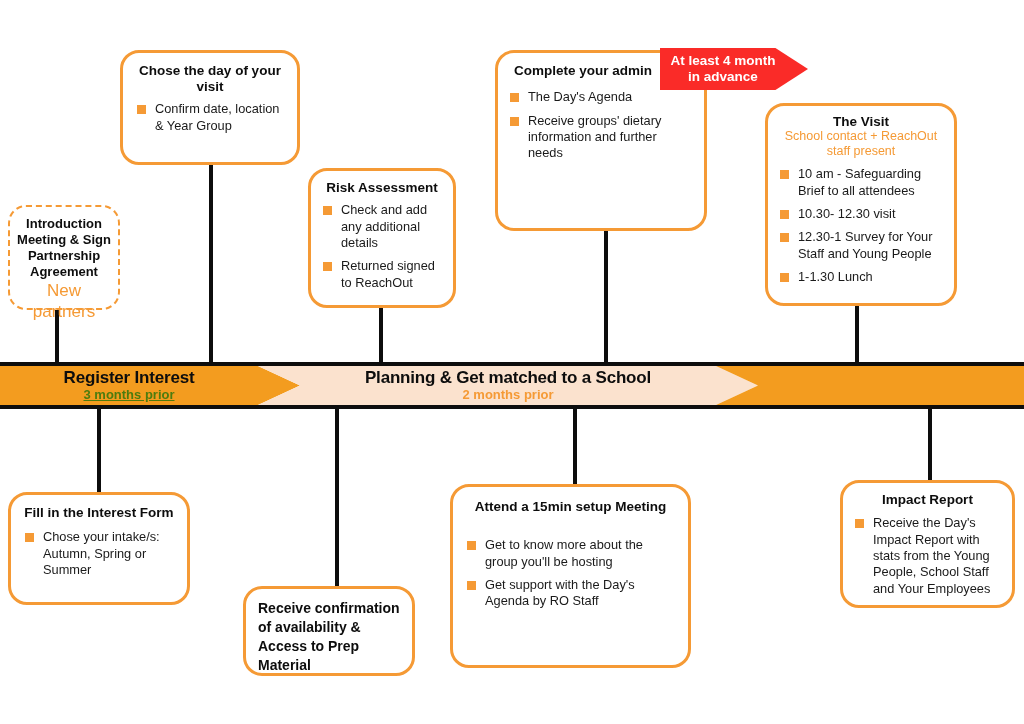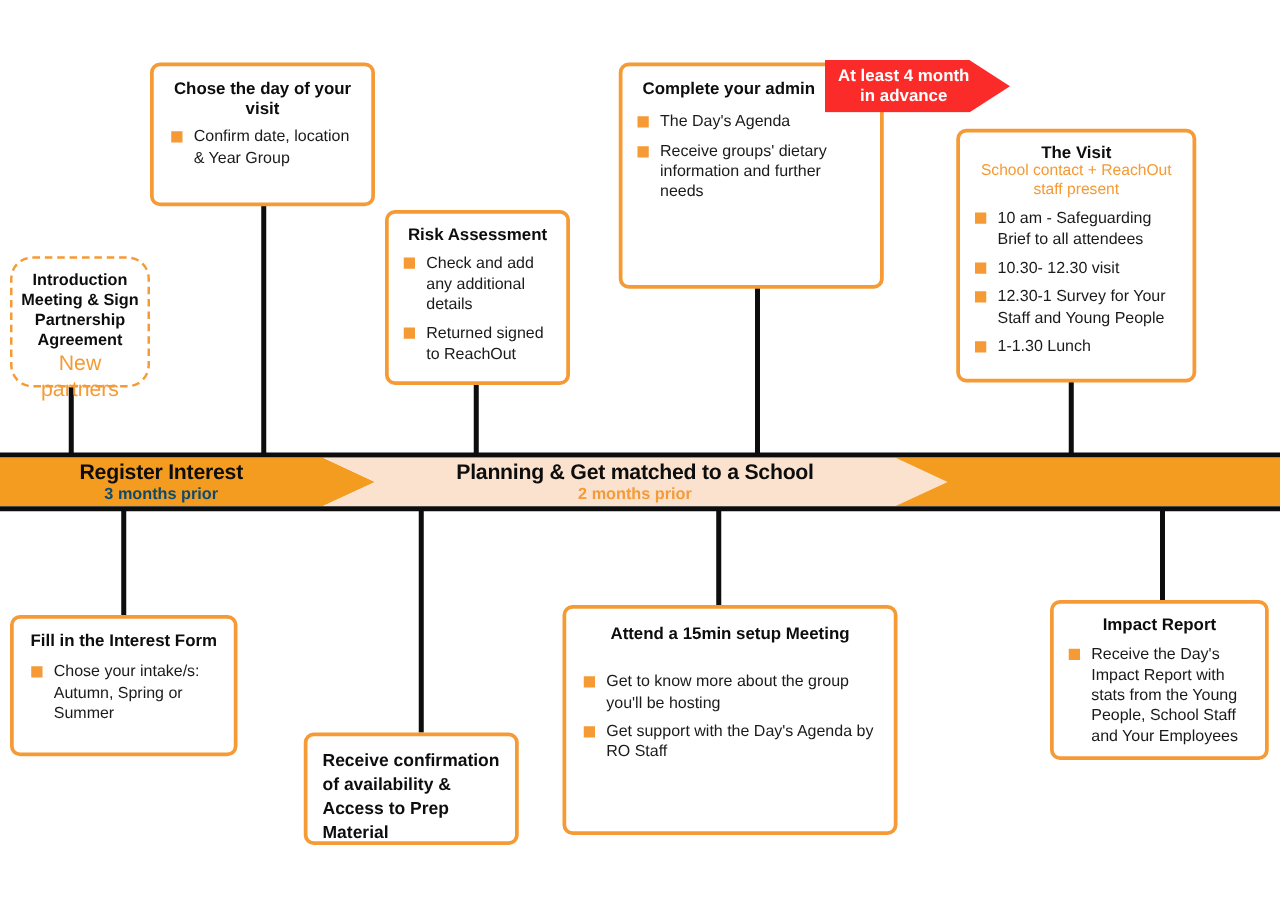--- a/index.html
+++ b/index.html
@@ -55,21 +55,21 @@
     line-height: 1.08;
     letter-spacing: -0.2px;
     white-space: nowrap;
   }
   .phase-sub {
     font-weight: bold;
     font-size: 13px;
     line-height: 1.1;
     white-space: nowrap;
   }
-  .sub-white { color: #0c4a6e; }
+  .sub-white { color: #4d7c0f; text-decoration: underline; }
   .sub-orange { color: #F59A35; }
 
   .band-a {
     left: 0; width: 300px;
     background: #F39C1F;
     clip-path: polygon(0 0, 258px 0, 300px 50%, 258px 100%, 0 100%);
   }
   .band-b {
     left: 258px; width: 500px;
     background: #FBE2CE;
@@ -86,21 +86,21 @@
     display:flex; flex-direction:column; align-items:center; justify-content:center; }
   .phase-label-c { position:absolute; left:758px; width:266px; top:0; height:100%;
     display:flex; flex-direction:column; align-items:center; justify-content:center; }
 
   
   .node {
     position: absolute;
     box-sizing: border-box;
     background: #ffffff;
     border: 3px solid #F59A35;
-    border-radius: 8px;
+    border-radius: 19px;
     padding: 8px 10px 10px 10px;
   }
   .node.dashed {
     border-style: dashed;
     border-width: 2px;
     border-radius: 18px;
   }
   .node-title {
     font-weight: bold;
     font-size: 13.5px;
@@ -246,21 +246,21 @@
     <div class="node-body-title">Receive confirmation of availability &amp; Access to Prep Material</div>
   </div>
 
   <div class="node" style="left:8px; top:492px; width:182px; height:113px; padding:10px 12px;">
     <div class="node-title" style="margin-bottom:8px;">Fill in the Interest Form</div>
     <ul class="bullets">
       <li>Chose your intake/s: Autumn, Spring or Summer</li>
     </ul>
   </div>
 
-  <div class="node" style="left:450px; top:484px; width:268px; height:184px; padding:12px 12px;">
+  <div class="node" style="left:450px; top:484px; width:241px; height:184px; padding:12px 12px;">
     <div class="node-title" style="margin-bottom:22px;">Attend a 15min setup Meeting</div>
     <ul class="bullets">
       <li>Get to know more about the group you'll be hosting</li>
       <li>Get support with the Day's Agenda by RO Staff</li>
     </ul>
   </div>
 
   <div class="node" style="left:840px; top:480px; width:175px; height:128px; padding:9px 10px;">
     <div class="node-title" style="margin-bottom:7px;">Impact Report</div>
     <ul class="bullets">

